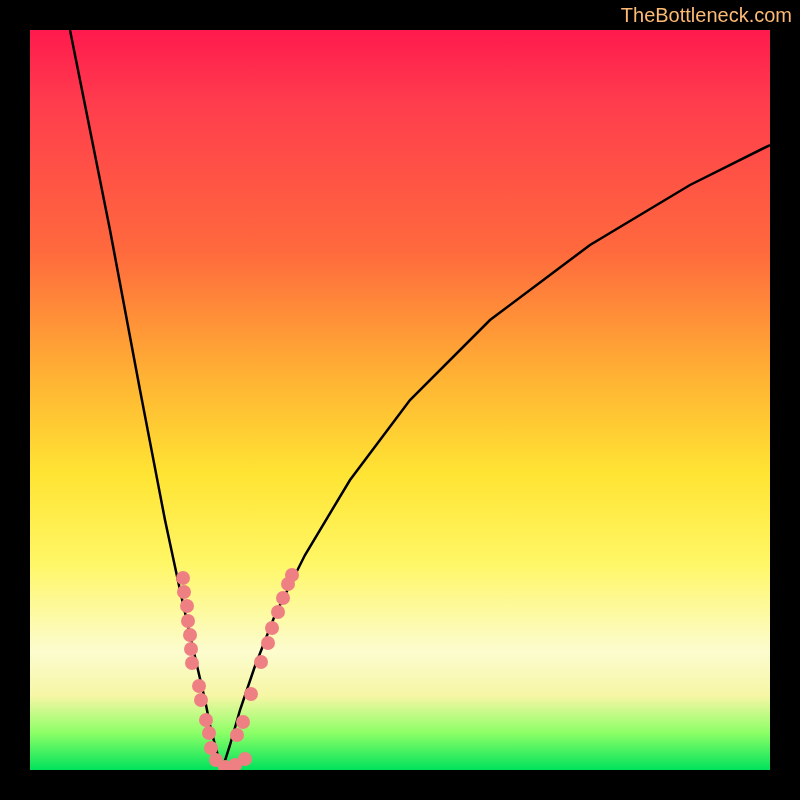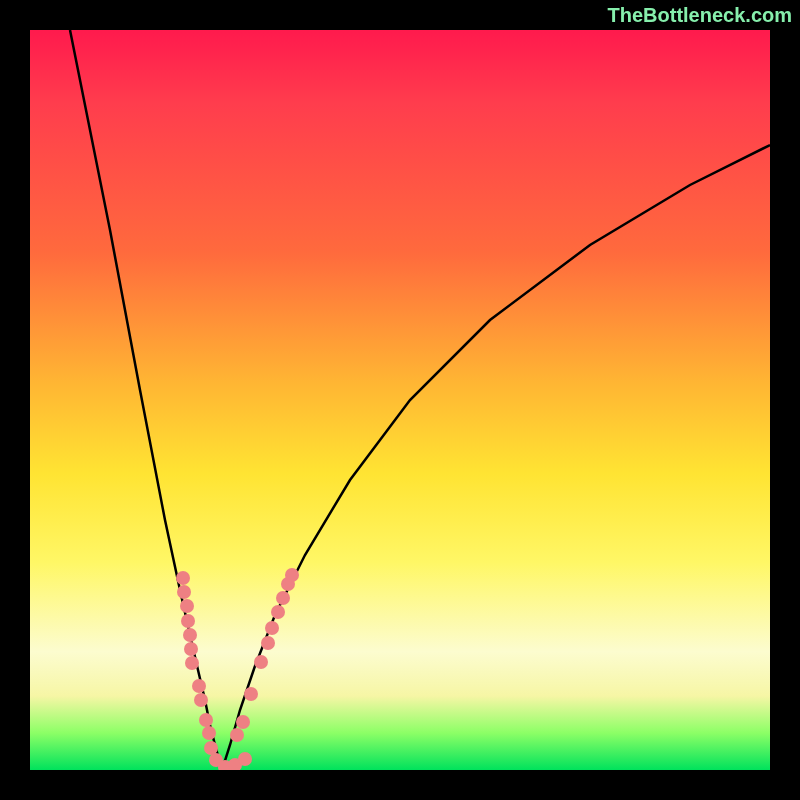--- a/index.html
+++ b/index.html
@@ -36,23 +36,23 @@
       #fcfccf 84%,
       #f6f6a5 90%,
       #8cff66 95%,
       #00e25c 100%
     );
   }
   .watermark {
     position: absolute;
     top: 4px;
     right: 8px;
-    color: #86efac;
+    color: #fdba74;
     font-size: 20px;
-    font-weight: 700;
+    font-weight: 400;
     user-select: none;
   }
   svg.curves {
     position: absolute;
     left: 0; top: 0;
     width: 100%; height: 100%;
     overflow: visible;
   }
 </style>
 </head>

